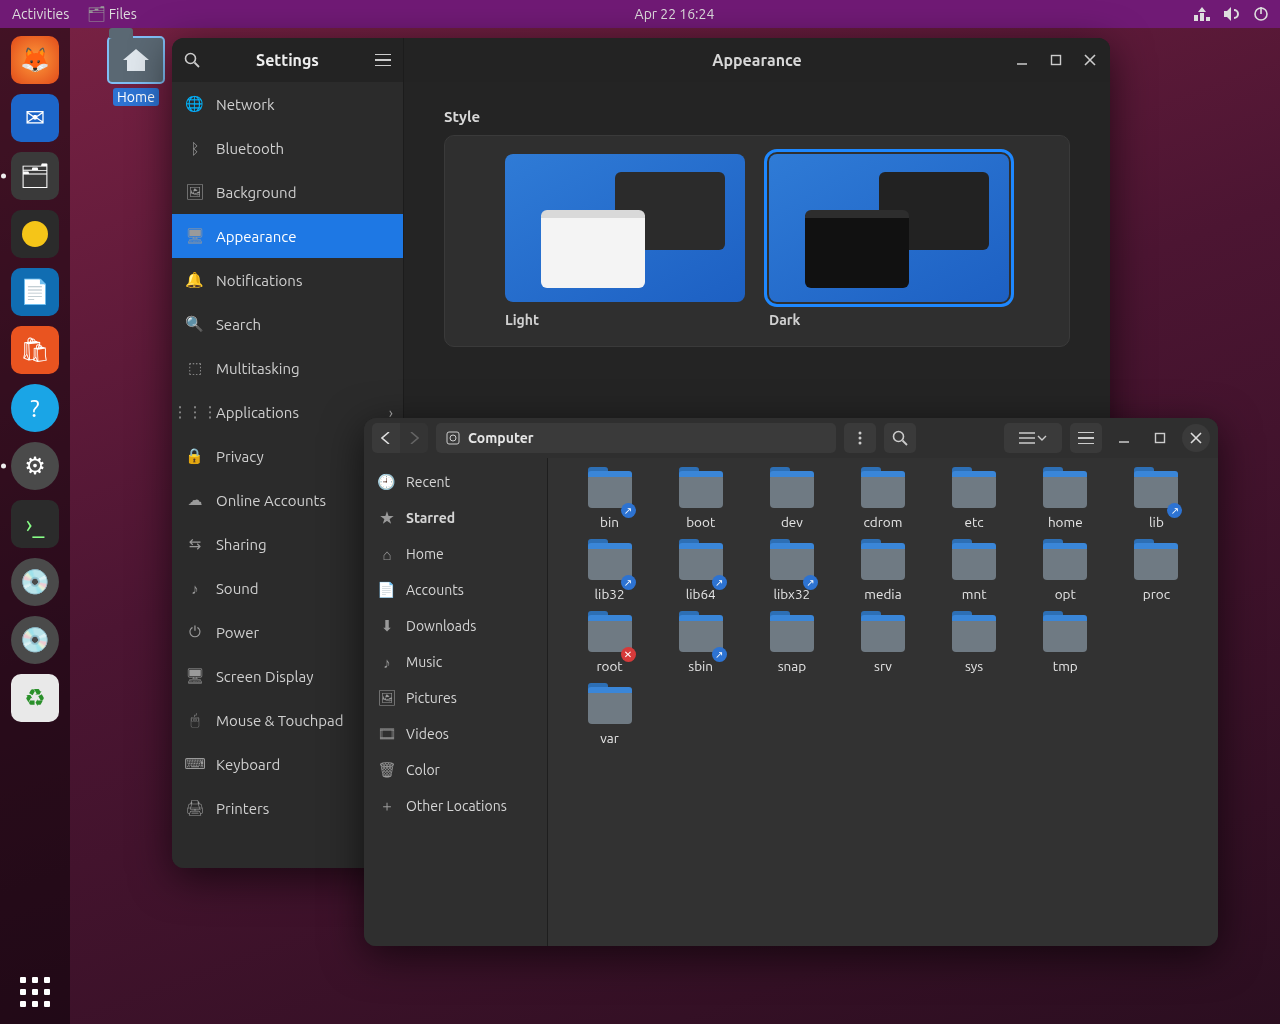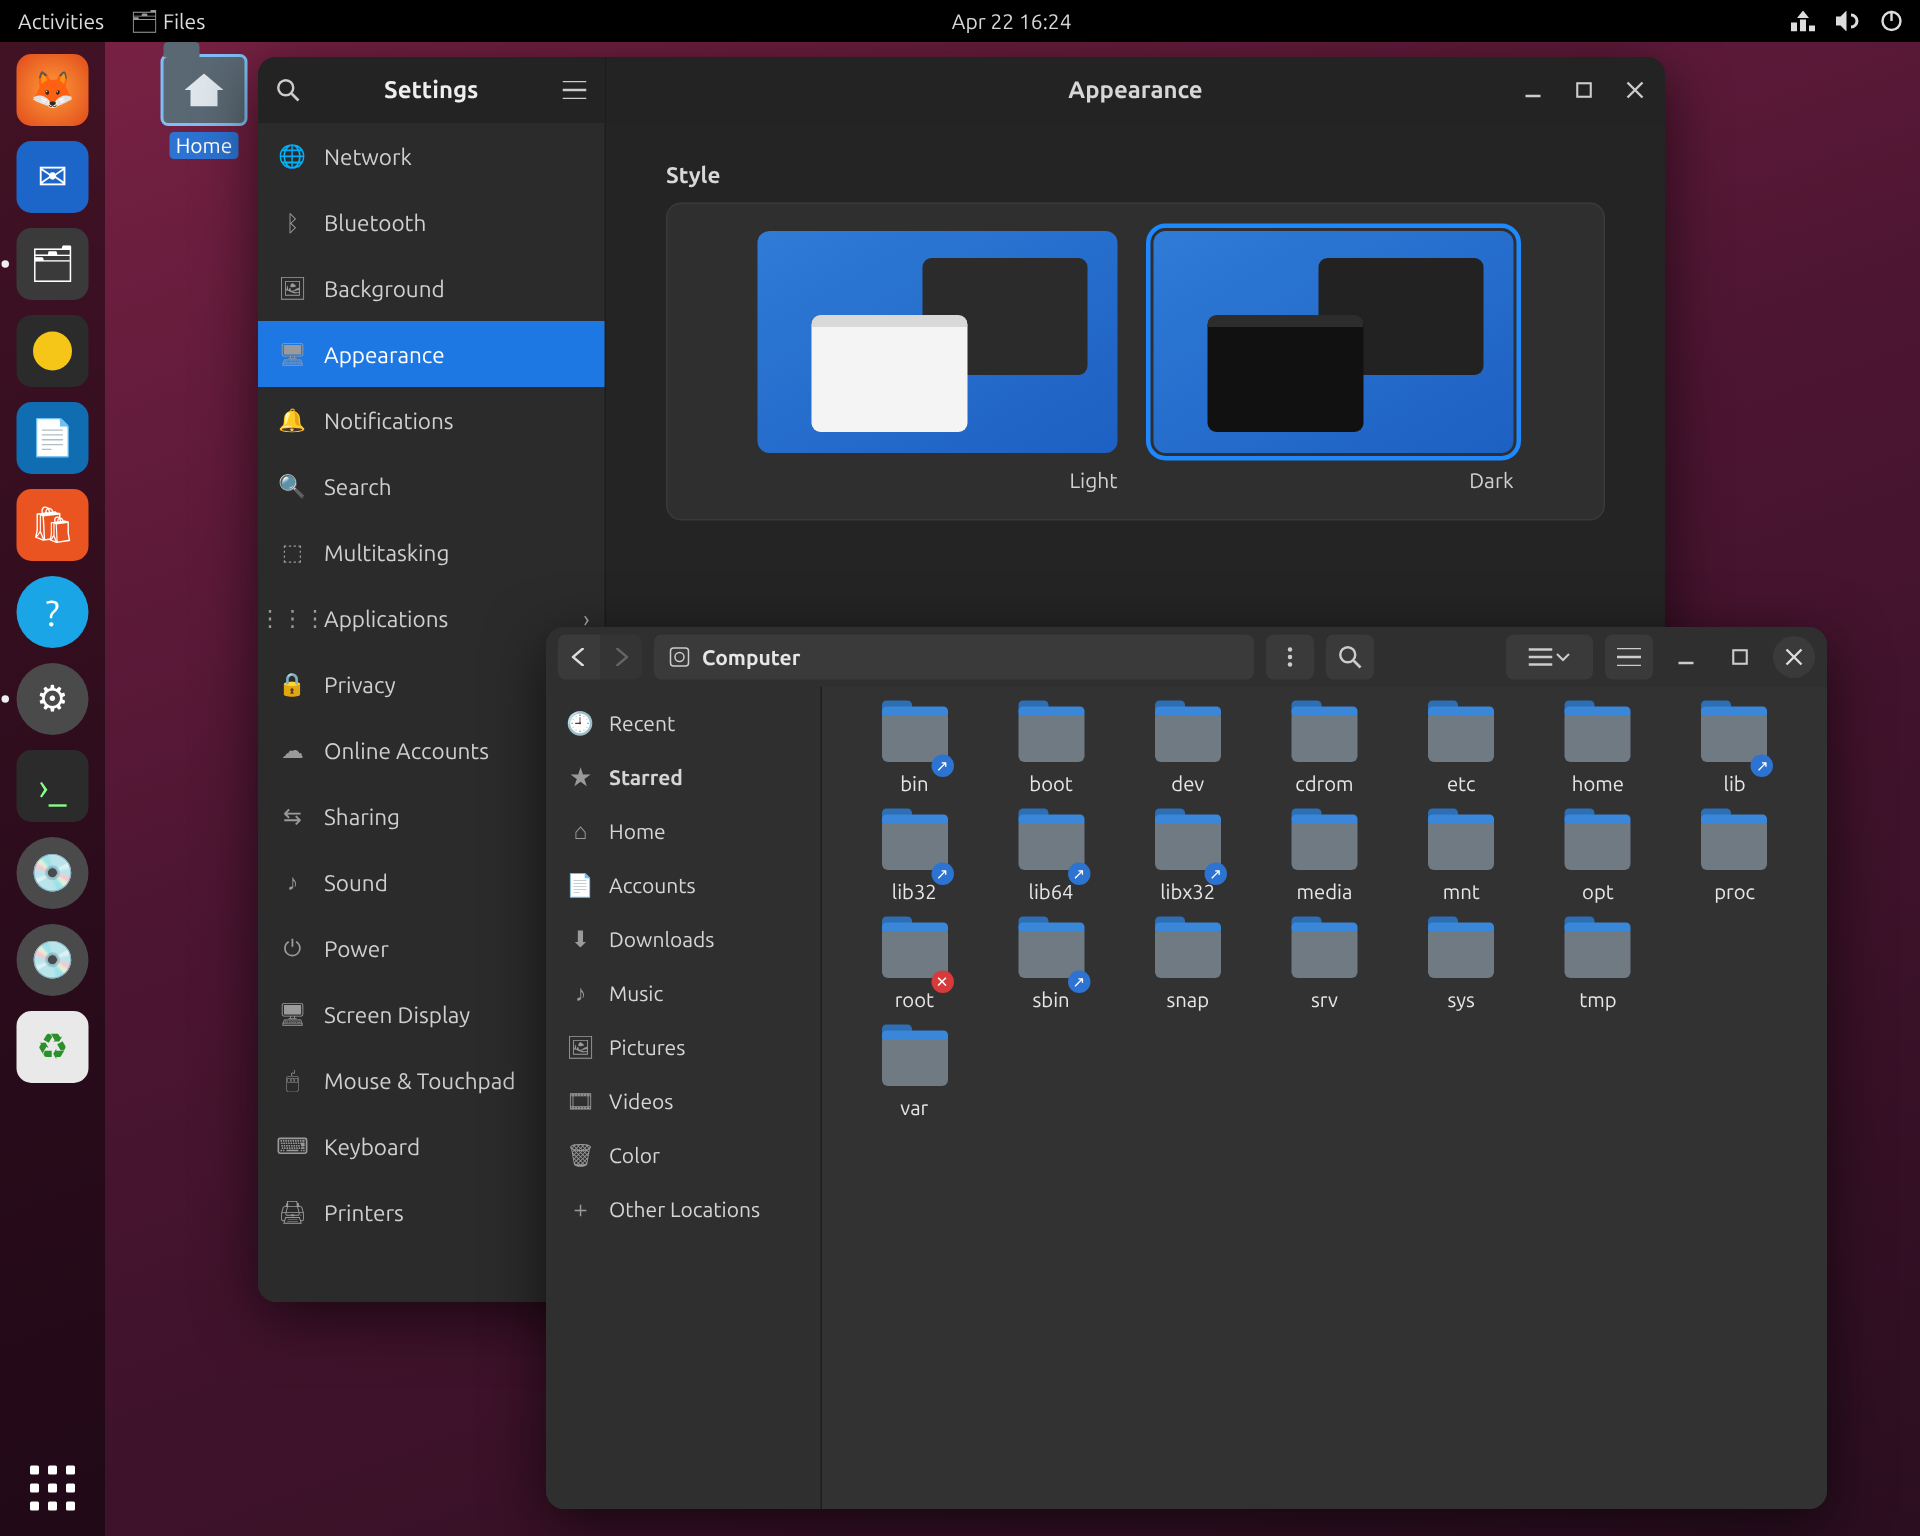--- a/index.html
+++ b/index.html
@@ -4,21 +4,21 @@
 <style>
   * { box-sizing: border-box; margin: 0; padding: 0; }
   body {
     width: 1280px; height: 1024px;
     font-family: "Ubuntu", "Segoe UI", sans-serif;
     background: radial-gradient(circle at 75% foo 25%, #6a1d3d 0%, #3f142b 45%, #2d0e1f 100%);
     background: linear-gradient(160deg,#7a2244 0%, #4c1532 45%, #2b0e20 100%);
     color: #d7d7d7; overflow: hidden; position: relative;
   }
   
-  .topbar { position:absolute; top:0; left:0; right:0; height:28px; background:#000000;
+  .topbar { position:absolute; top:0; left:0; right:0; height:28px; background:#701a75;
     color:#ddd; display:flex; align-items:center; padding:0 12px; font-size:14px;}
   .topbar .spacer { flex:1; }
   .topbar .item { margin-right:18px; }
   .topbar .tray { display:flex; gap:14px; align-items:center; }
 
   
   .dock { position:absolute; left:0; top:28px; bottom:0; width:70px;
     background:rgba(0,0,0,0.45); display:flex; flex-direction:column;
     align-items:center; padding-top:8px; gap:10px;}
   .dock .app { width:48px; height:48px; border-radius:10px; display:flex;
@@ -58,34 +58,34 @@
   #settings .row .chev{ position:absolute; right:10px; color:#aaa;}
   #settings .content{ flex:1; background:#242424; display:flex; flex-direction:column;}
   #settings .content .hdr{ height:44px; background:#232323; display:flex; align-items:center; justify-content:center;
     position:relative;}
   #settings .content .hdr .ttl{font-weight:600;}
   #settings .content .hdr .wbtns{position:absolute; right:6px; display:flex; gap:6px;}
   #settings .content .body{ padding:26px 40px;}
   .section-title{ color:#d8d8d8; font-size:15px; margin-bottom:10px; font-weight:600;}
   .card{ background:#2f2f2f; border:1px solid #3a3a3a; border-radius:10px; padding:18px 20px;}
   .themes{ display:flex; gap:24px; justify-content:center;}
-  .theme{ text-align:right; }
+  .theme{ text-align:left;font-weight:bold; }
   .theme .prev{ width:240px; height:148px; border-radius:8px;
     background:linear-gradient(150deg,#2f7bd6,#1d60c3); position:relative; }
   .theme .prev .w1{position:absolute; width:110px;height:78px;border-radius:6px; top:18px; right:20px;}
   .theme .prev .w2{position:absolute; width:104px;height:78px;border-radius:6px; bottom:14px; left:36px;}
   .theme.sel .prev{ outline:3px solid #1e88ff; outline-offset:2px;}
   .theme .cap{ margin-top:10px; color:#d0d0d0; font-size:14px;}
   .color-row{ display:flex; align-items:center; gap:22px; margin-top:20px;}
   .color-row .lbl{ color:#cfcfcf; font-size:15px; margin-right:6px;}
   .swatch{ width:28px;height:28px;border-radius:50%;}
   .swatch.sel{ outline:3px solid #1e88ff; outline-offset:3px;}
 
   
-  #files { left:364px; top:418px; width:854px; height:588px; background:#2a2a2a; }
+  #files { left:364px; top:418px; width:854px; height:528px; background:#2a2a2a; }
   #files .fbar{ height:40px; background:#2f2f2f; display:flex; align-items:center; padding:0 8px; gap:8px;}
   .navbtn{ width:28px;height:30px; background:#3a3a3a;border-radius:5px 0 0 5px; display:flex;align-items:center;justify-content:center;color:#bbb;}
   .navbtn+.navbtn{border-radius:0 5px 5px 0;}
   .path{ flex:0 0 400px; height:30px; background:#3a3a3a;border-radius:5px; display:flex;align-items:center;
     padding:0 10px; gap:8px; color:#e6e6e6; font-weight:600; font-size:14px;}
   .ibtn{ width:32px;height:30px;background:#3a3a3a;border-radius:5px;display:flex;align-items:center;justify-content:center;color:#ddd;}
   .ibtn.double{width:58px;display:flex;}
   #files .fbar .spacer{flex:1;}
   #files .main{ display:flex; height:calc(100% - 40px);}
   #files .places{ width:184px; background:#2f2f2f; border-right:1px solid #1e1e1e; padding:6px 0;}

